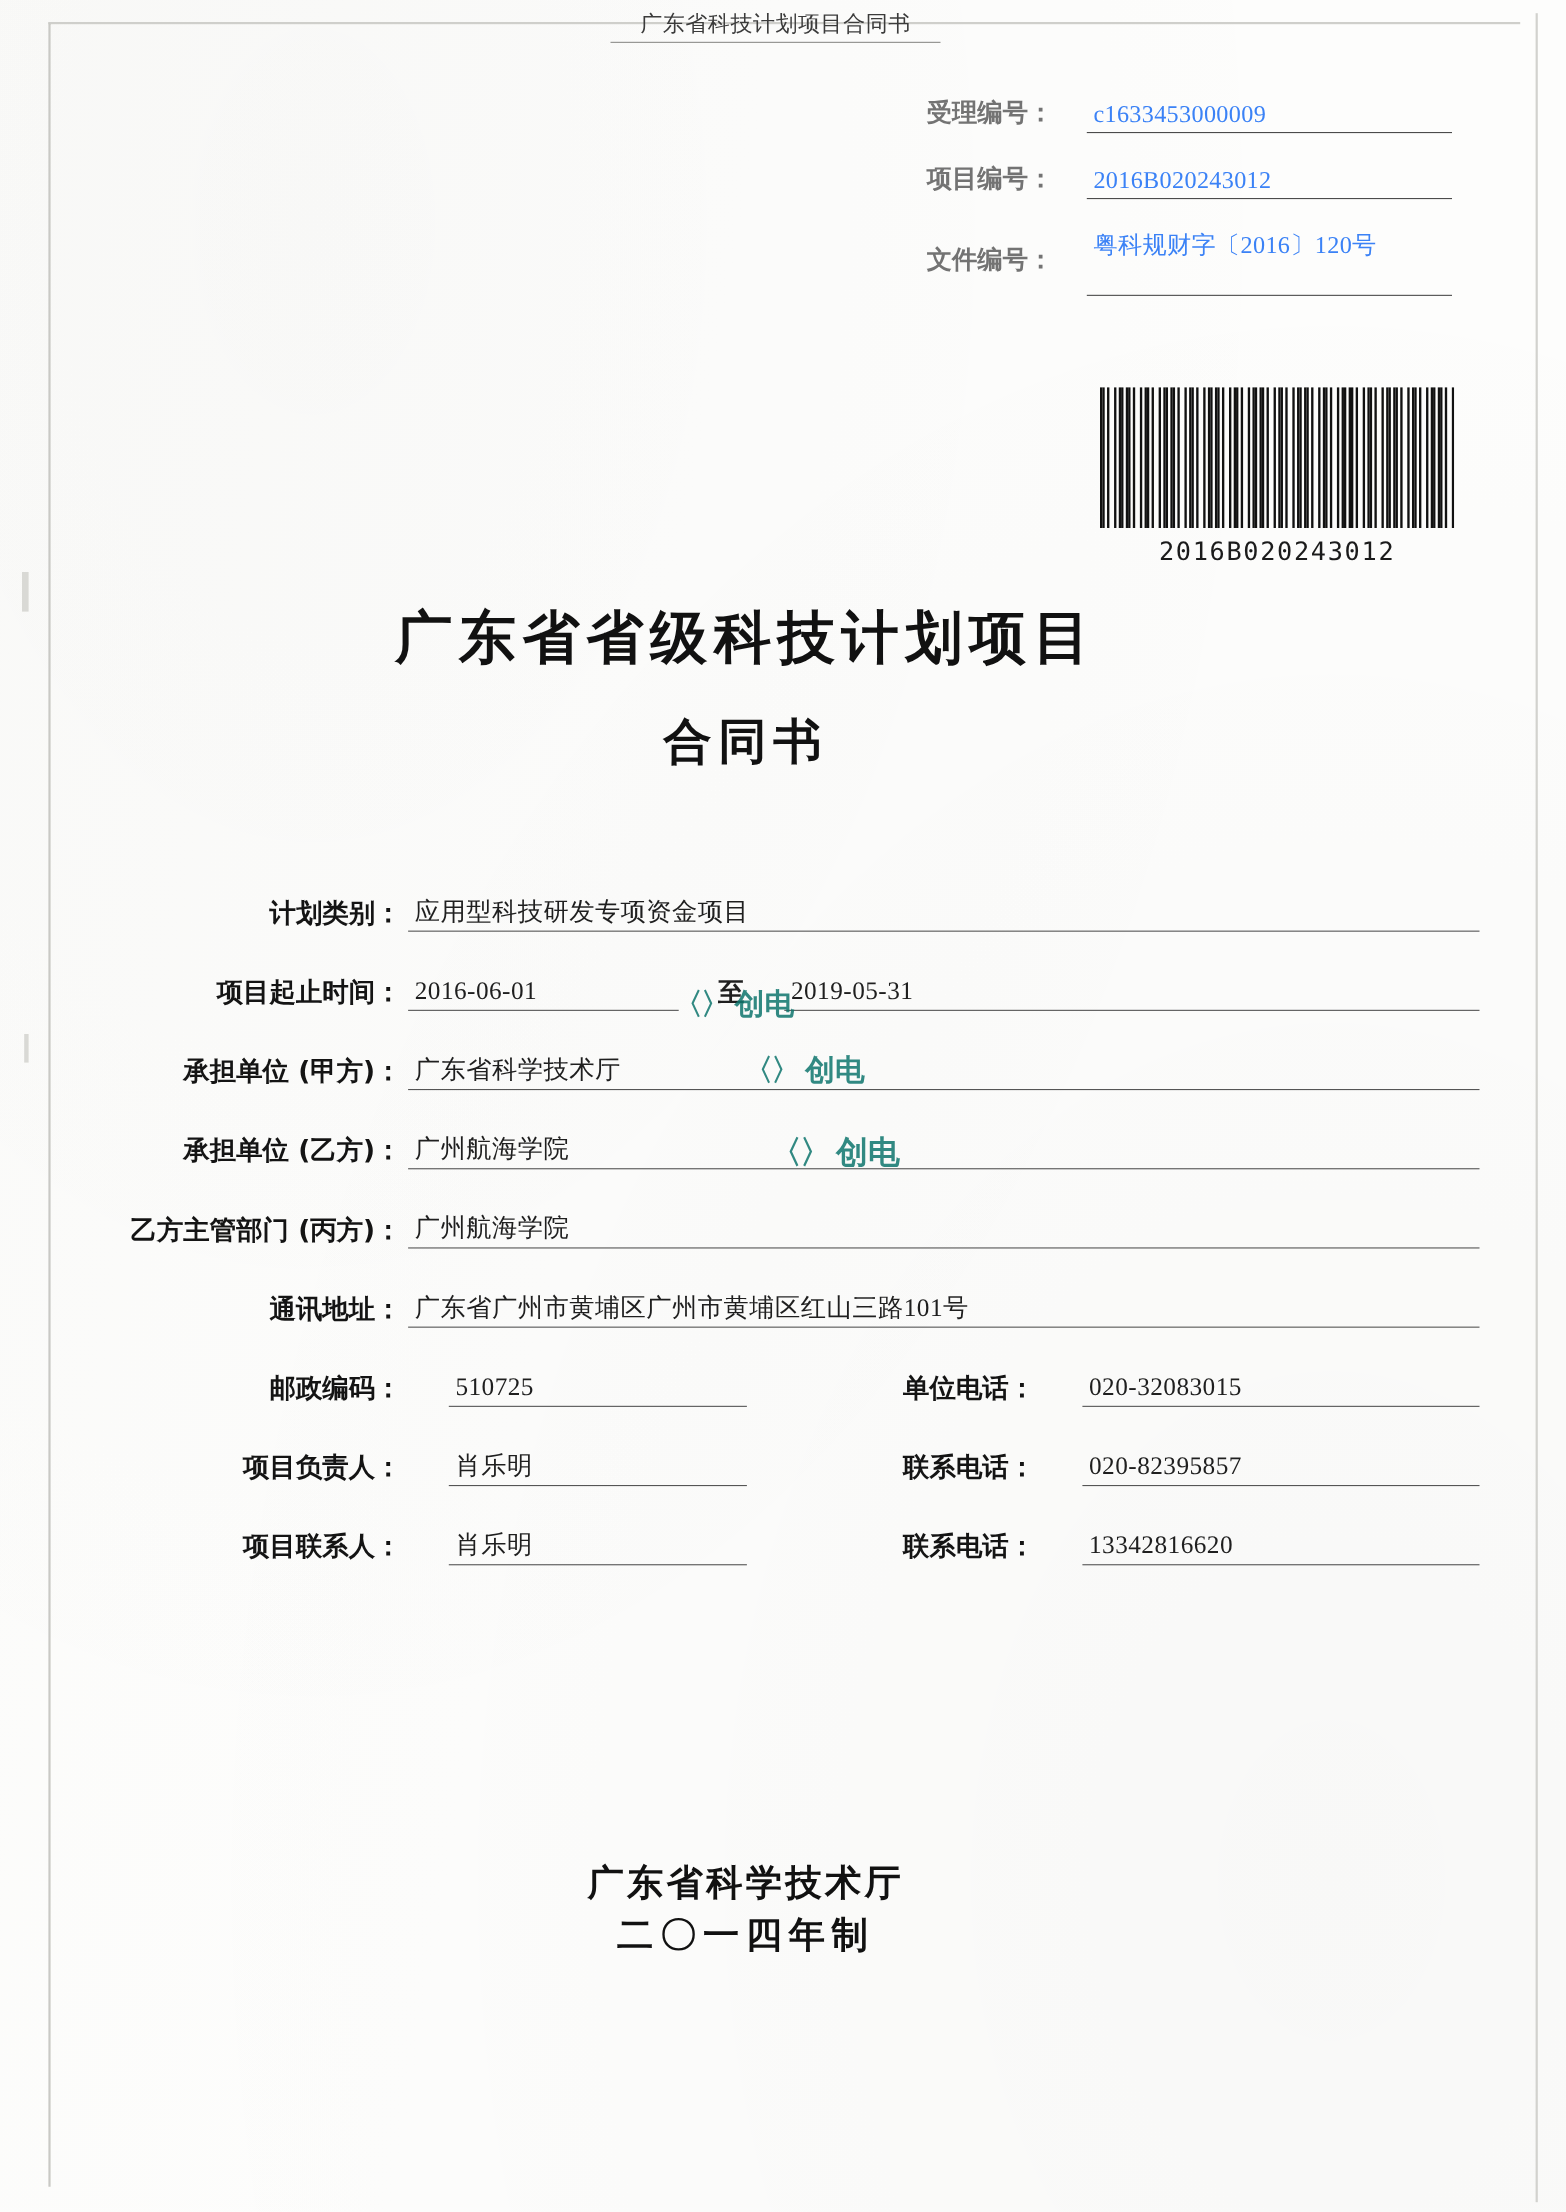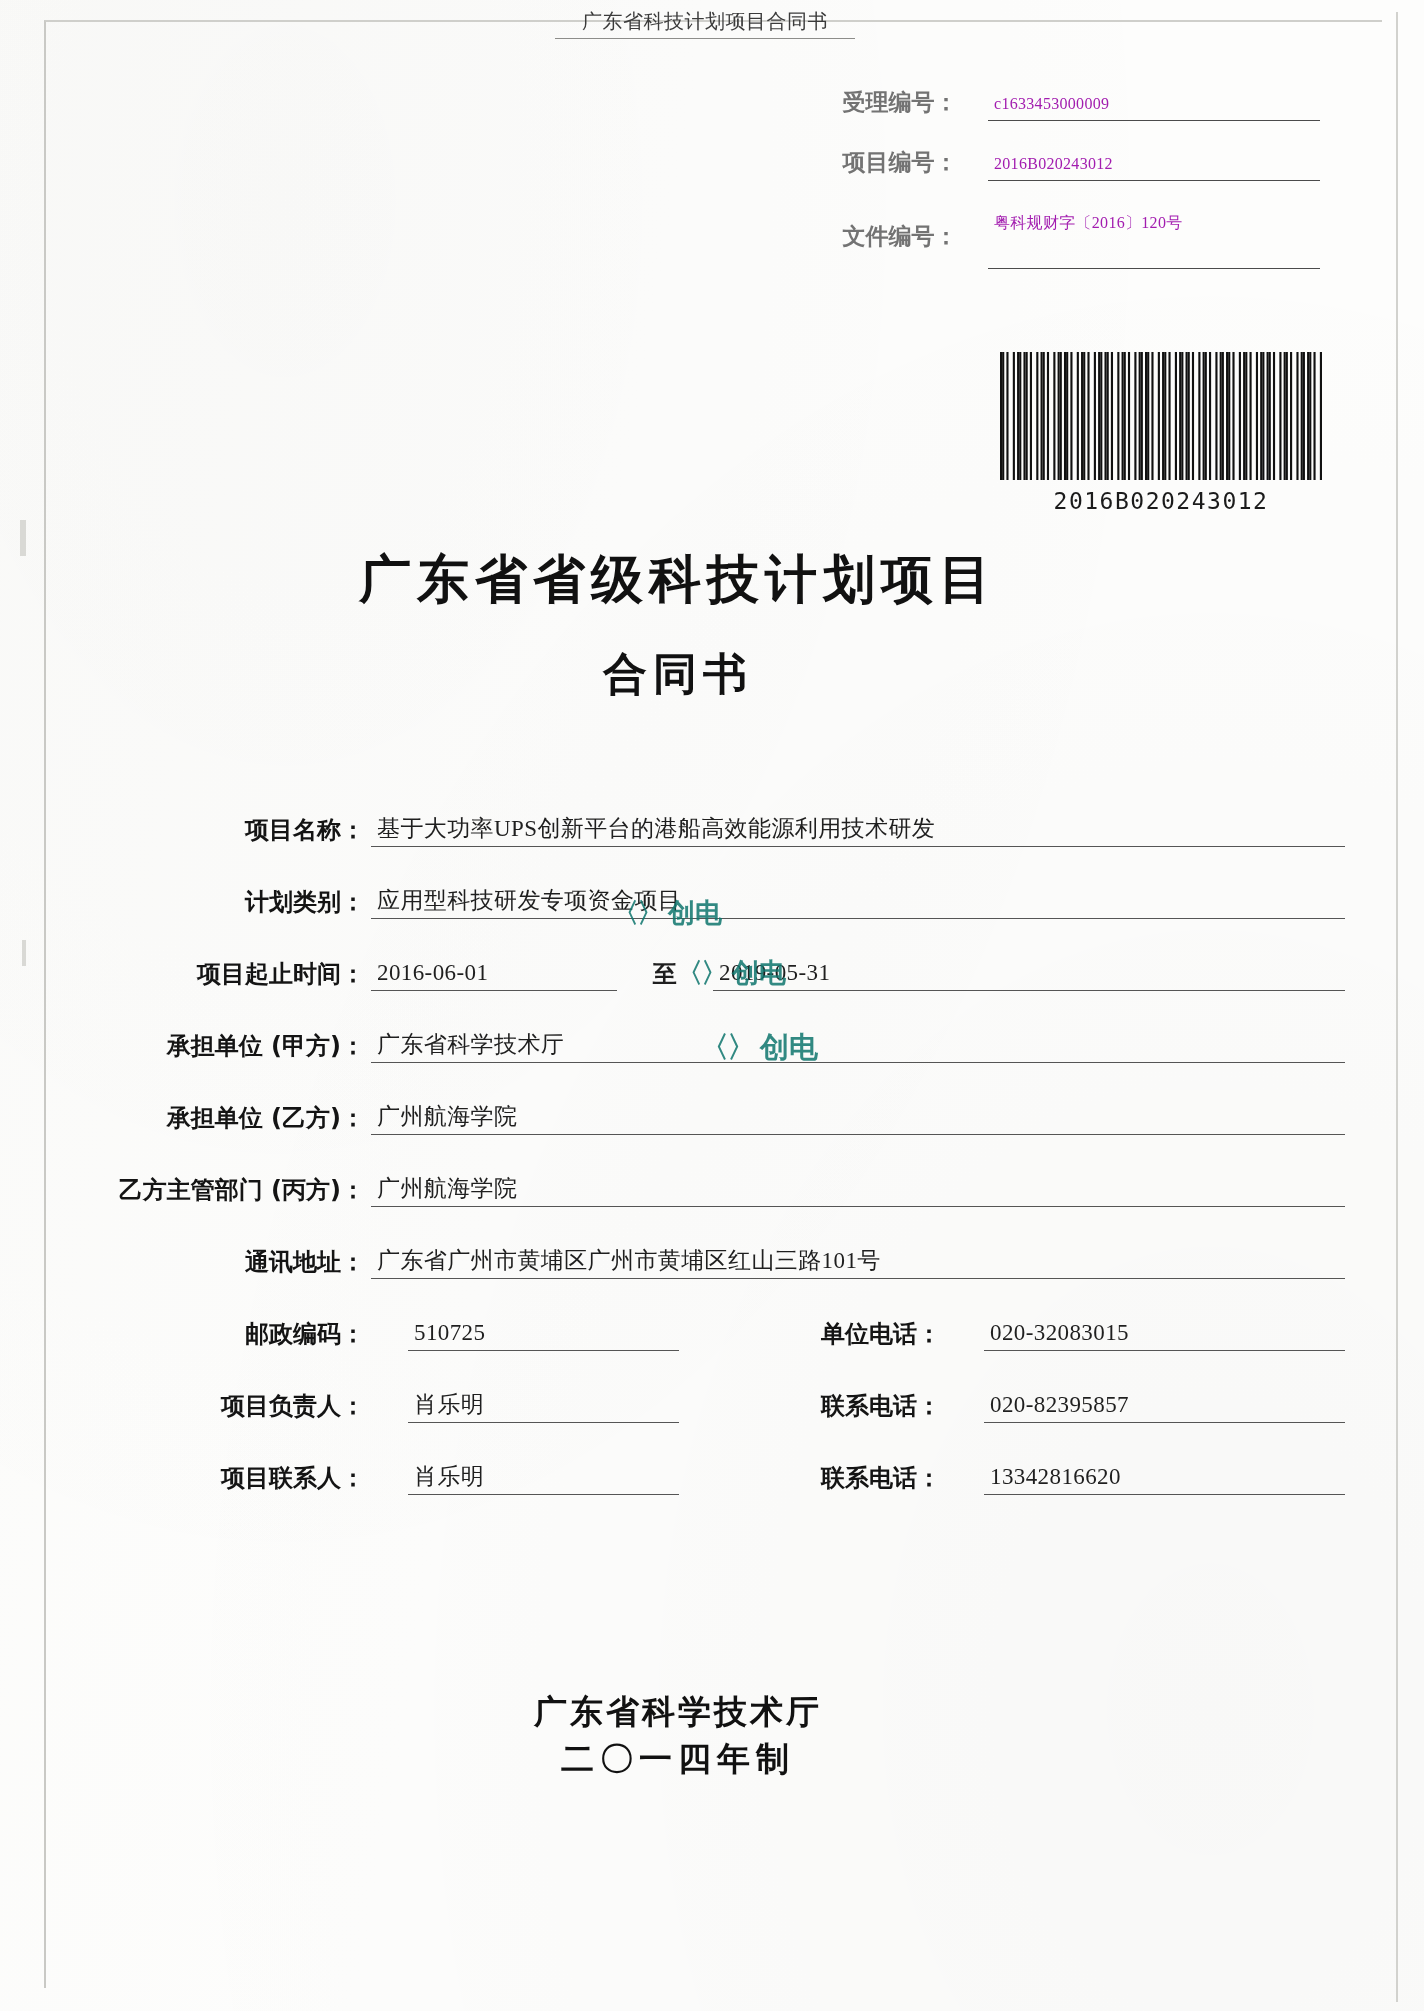--- a/index.html
+++ b/index.html
@@ -82,22 +82,22 @@
     font-size: 23px;
     font-weight: bold;
     color: #737373;
     padding-right: 8px;
     white-space: nowrap;
     font-family: Liberation Mono, monospace;
     line-height: 32px;
   }
   .topfield .tf-value {
     flex: 1;
-    font-size: 16px;
-    color: #a21caf;
+    font-size: 22px;
+    color: #3b82f6;
     border-bottom: 1.5px solid #4b4b4b;
     min-height: 32px;
     line-height: 32px;
     padding-left: 6px;
     letter-spacing: 0.3px;
   }
   .topfield.twoline .tf-value {
     line-height: 30px;
     min-height: 60px;
   }
@@ -403,24 +403,20 @@
         </g>
     </svg>
     <div class="barcode-text">2016B020243012</div>
   </div>
 
   <div class="doc-title">广东省省级科技计划项目</div>
   <div class="doc-subtitle">合同书</div>
 
   <div class="form">
 
-    <div class="row">
-      <div class="label">项目名称：</div>
-      <div class="value">基于大功率UPS创新平台的港船高效能源利用技术研发</div>
-    </div>
 
     <div class="row">
       <div class="label">计划类别：</div>
       <div class="value">应用型科技研发专项资金项目</div>
     </div>
 
     <div class="row daterow">
       <div class="label">项目起止时间：</div>
       <div class="value">
         <span class="date-start">2016-06-01</span>

